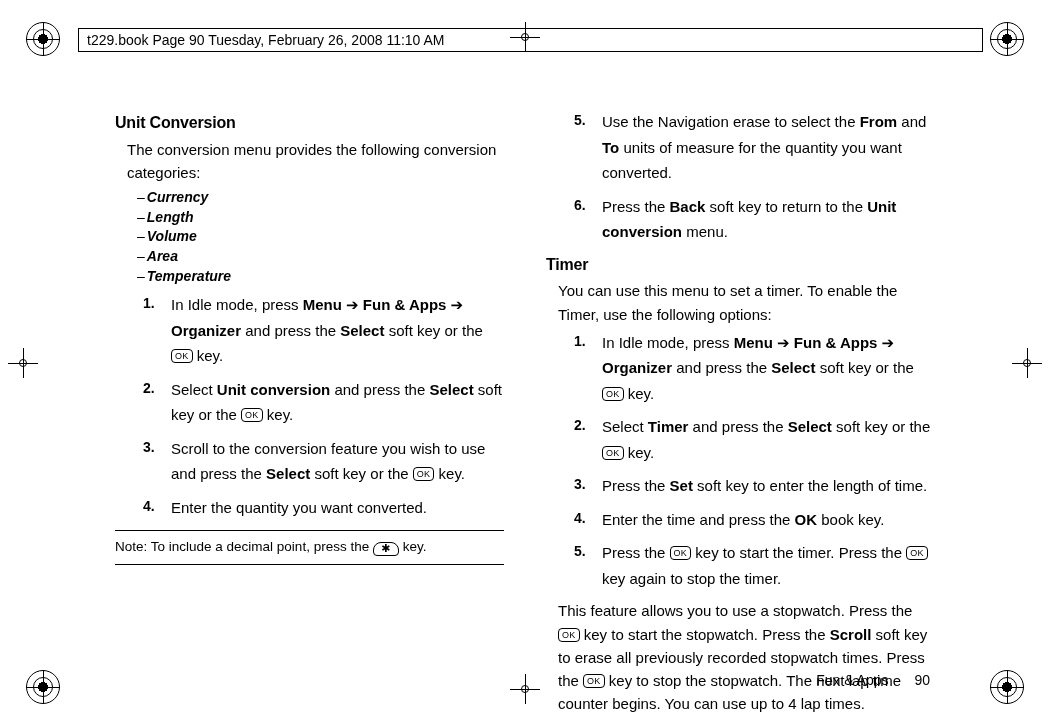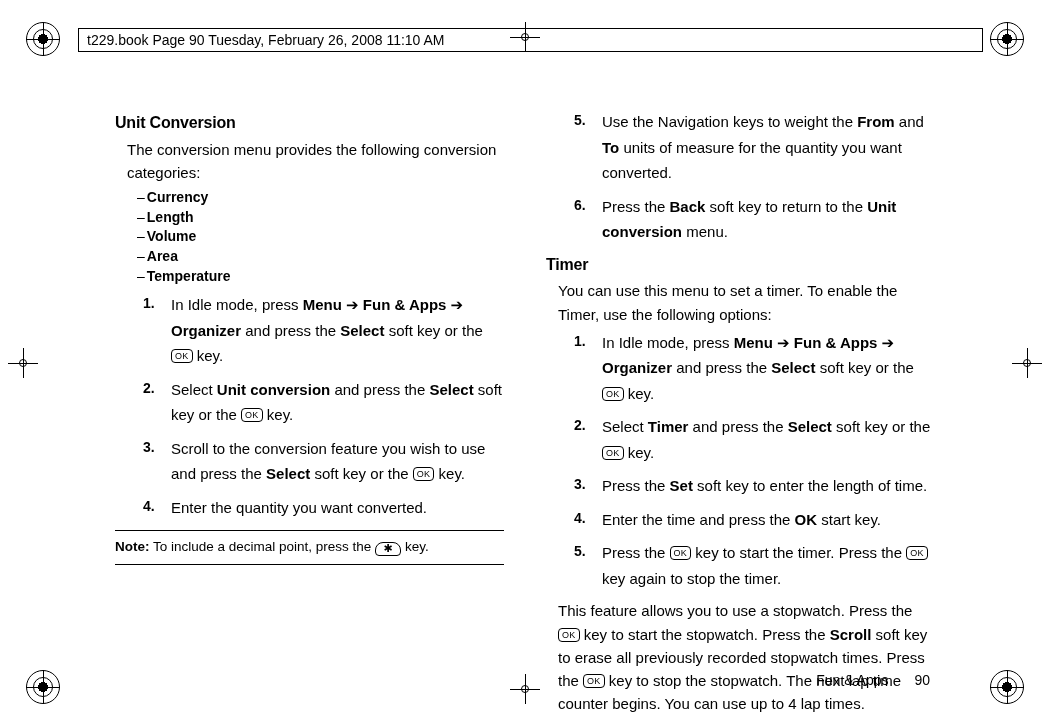--- a/index.html
+++ b/index.html
@@ -55,21 +55,21 @@
   }
 
   h3.sec {
     font-family: Arial, Helvetica, sans-serif;
     font-weight: 900;
     font-size: 16px;
     margin: 6px 0 2px;
     letter-spacing: -0.2px;
   }
   .body-text { margin: 0 0 4px 12px; font-family:"Helvetica Neue", Arial, sans-serif; }
-  .bullets { margin: 0 0 6px 22px; }
+  .bullets { margin: 0 0 6px 22px; font-style: italic; }
   .bullets div { font-size: 14px; line-height: 1.4; }
   .bullets .dash { margin-right: 2px; }
   .bullets b { font-weight: bold; }
 
   ol.steps { list-style: none; margin: 4px 0 6px 28px; counter-reset: step; }
   ol.steps > li { position: relative; padding-left: 28px; margin-bottom: 8px; line-height: 1.7; }
   ol.steps > li .num { position: absolute; left: 0; font-weight: bold; font-size: 14px; }
   .arrow { font-family: Arial; }
   b { font-weight: bold; }
 
@@ -99,21 +99,21 @@
   }
 
   .note-block {
     border-top: 1px solid #000;
     border-bottom: 1px solid #000;
     margin: 10px 0 6px;
     padding: 6px 0;
     font-size: 13.5px;
     break-inside: avoid;
   }
-  .note-block b { font-weight: bold; }
+  .note-block b { font-weight: normal; }
 
   .col-break { break-before: column; }
   .avoid-break { break-inside: avoid; }
 
   .footer {
     position: absolute;
     bottom: 38px;
     right: 120px;
     font-size: 14px;
     font-family: "Helvetica Neue", Arial, sans-serif;
@@ -194,41 +194,41 @@
       <span>Enter the quantity you want converted.</span>
     </li>
   </ol>
 
   <div class="note-block avoid-break">
     <b>Note:</b><span> To include a decimal point, press the </span><span class="star-key">✱</span><span> key.</span>
   </div>
 
   <ol class="steps col-break" start="5">
     <li><span class="num">5.</span>
-      <span>Use the Navigation keys to weight the </span><b>From</b><span> and </span><b>To</b><span> units of measure for the quantity you want converted.</span>
+      <span>Use the Navigation erase to select the </span><b>From</b><span> and </span><b>To</b><span> units of measure for the quantity you want converted.</span>
     </li>
     <li><span class="num">6.</span>
       <span>Press the </span><b>Back</b><span> soft key to return to the </span><b>Unit conversion</b><span> menu.</span>
     </li>
   </ol>
 
   <h3 class="sec">Timer</h3>
   <div class="body-text">You can use this menu to set a timer. To enable the Timer, use the following options:</div>
   <ol class="steps">
     <li><span class="num">1.</span>
       <span>In Idle mode, press </span><b>Menu</b><span class="arrow"> ➔ </span><b>Fun &amp; Apps</b><span class="arrow"> ➔ </span><b>Organizer</b><span> and press the </span><b>Select</b><span> soft key or the </span><span class="ok-key">OK</span><span> key.</span>
     </li>
     <li><span class="num">2.</span>
       <span>Select </span><b>Timer</b><span> and press the </span><b>Select</b><span> soft key or the </span><span class="ok-key">OK</span><span> key.</span>
     </li>
     <li><span class="num">3.</span>
       <span>Press the </span><b>Set</b><span> soft key to enter the length of time.</span>
     </li>
     <li><span class="num">4.</span>
-      <span>Enter the time and press the </span><b>OK</b><span> start key.</span>
+      <span>Enter the time and press the </span><b>OK</b><span> book key.</span>
     </li>
     <li><span class="num">5.</span>
       <span>Press the </span><span class="ok-key">OK</span><span> key to start the timer. Press the </span><span class="ok-key">OK</span><span> key again to stop the timer.</span>
     </li>
   </ol>
 
   <div class="body-text">
     <span>This feature allows you to use a stopwatch. Press the </span><span class="ok-key">OK</span><span> key to start the stopwatch. Press the </span><b>Scroll</b><span> soft key to erase all previously recorded stopwatch times. Press the </span><span class="ok-key">OK</span><span> key to stop the stopwatch. The next lap time counter begins. You can use up to 4 lap times.</span>
   </div>
 

